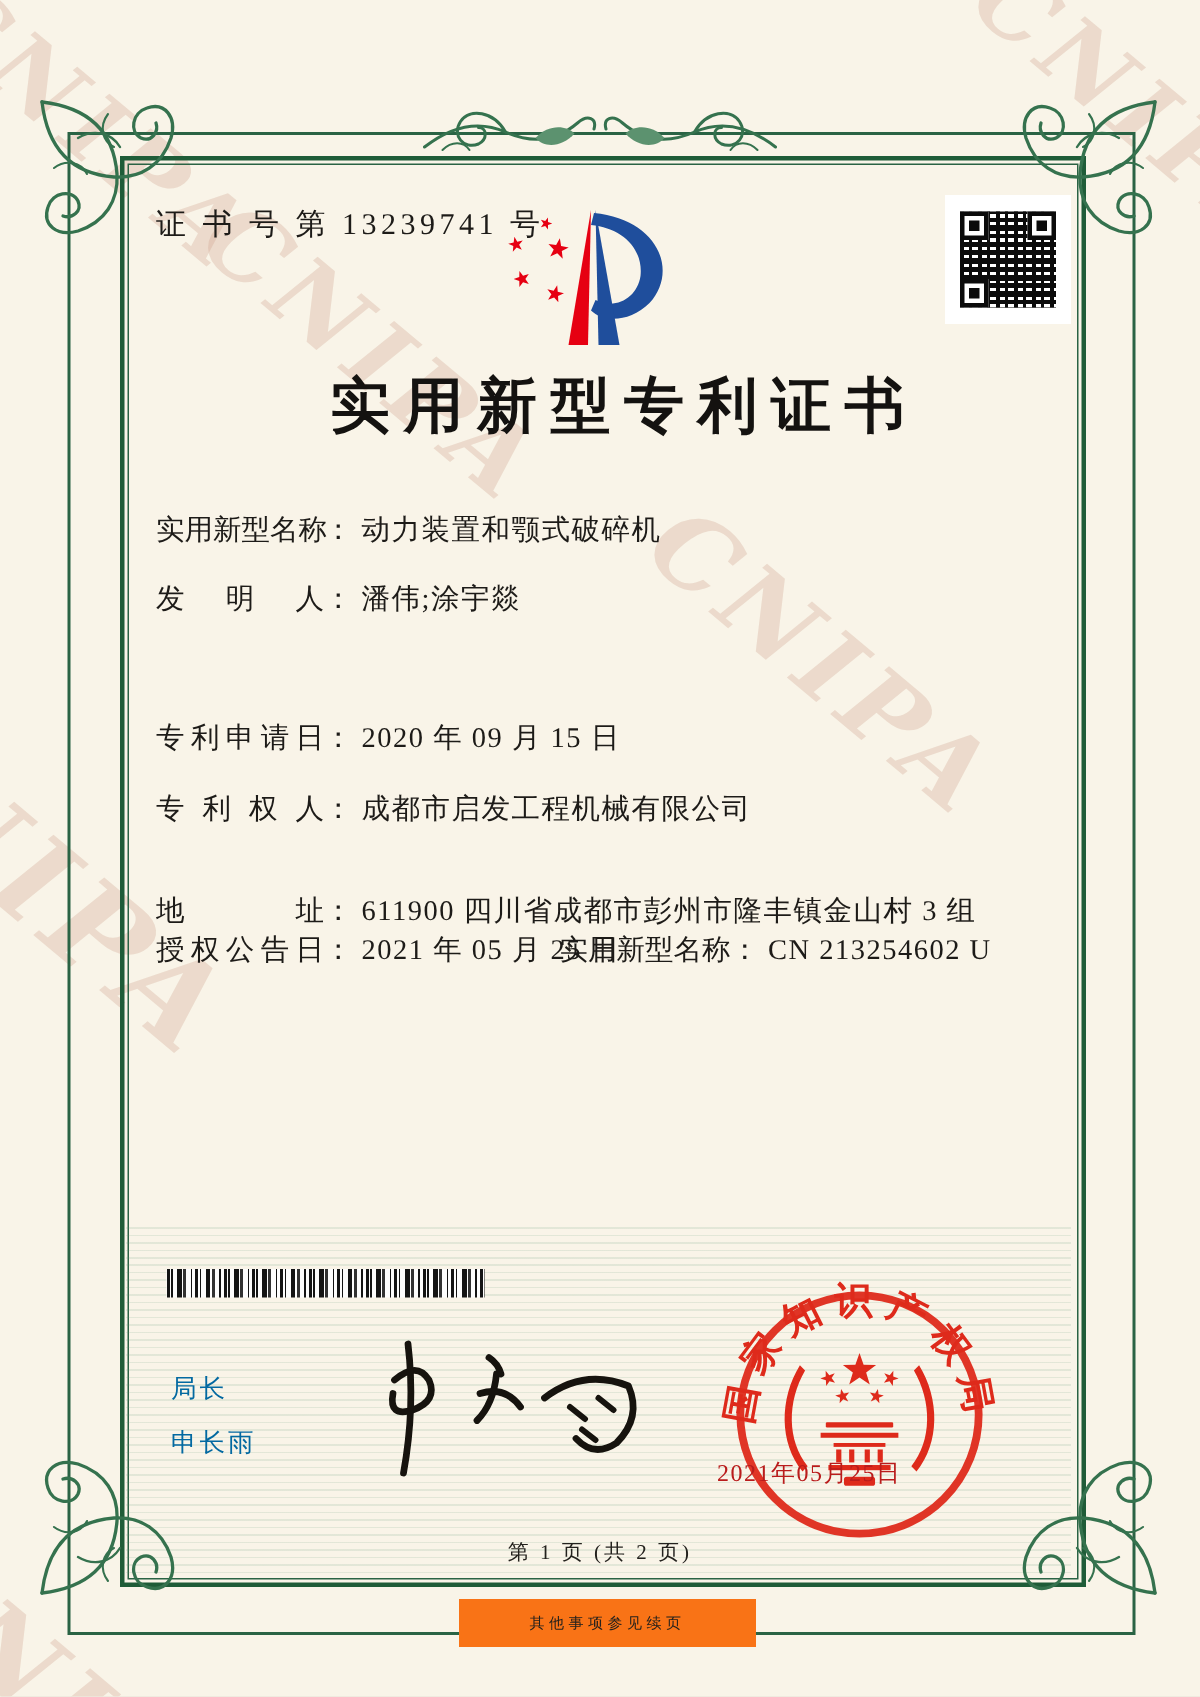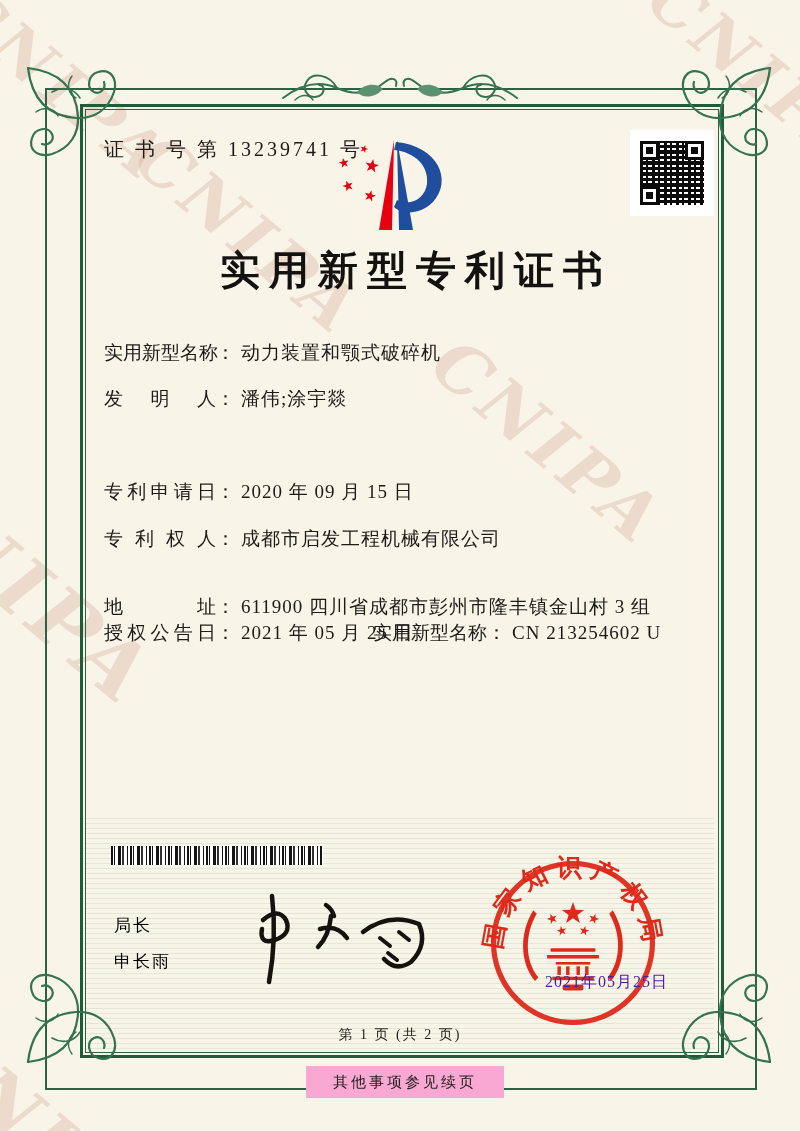--- a/index.html
+++ b/index.html
@@ -36,29 +36,29 @@
   .lbl{display:inline-block;width:112px;text-align:justify;text-align-last:justify;vertical-align:top;}
   .colon{display:inline-block;margin-right:6px;}
   .val{letter-spacing:1px;}
   .legal{position:absolute;left:103px;top:655px;width:601px;font-size:14.5px;line-height:23px;
       color:#262420;letter-spacing:0.4px;}
   .legal p{margin:0;text-indent:2em;}
   .barcode{position:absolute;left:111px;top:846px;width:212px;height:19px;background:
       repeating-linear-gradient(90deg,#141414 0 2px,#fdfdfd 2px 3px,#141414 3px 4px,#fdfdfd 4px 7px,
       #141414 7px 10px,#fdfdfd 10px 11px,#323232 11px 13px,#fdfdfd 13px 16px,#141414 16px 17px,#fdfdfd 17px 19px);}
   .signer{position:absolute;left:114px;top:908px;font-size:17px;letter-spacing:2px;line-height:36px;
-      font-family:"Liberation Sans","DejaVu Sans",sans-serif;color:#000000;}
+      font-family:"Liberation Sans","DejaVu Sans",sans-serif;color:#0369a1;}
   .sig-svg{position:absolute;left:235px;top:888px;}
   .seal-wrap{position:absolute;left:478px;top:848px;width:190px;height:190px;}
-  .seal-date{position:absolute;left:478px;top:972px;width:190px;text-align:right;font-size:16px;
-      letter-spacing:1px;color:#4c1d95;z-index:7;}
+  .seal-date{position:absolute;left:478px;top:972px;width:190px;text-align:left;font-size:16px;
+      letter-spacing:1px;color:#b91c1c;z-index:7;}
   .page-info{position:absolute;left:0;top:1026px;width:100%;text-align:center;font-size:14px;
       letter-spacing:2px;color:#23211d;}
-  .cont-box{position:absolute;left:306px;top:1066px;width:198px;height:32px;background:#f9a8d4;
-      z-index:6;display:flex;align-items:center;justify-content:center;font-size:15px;
+  .cont-box{position:absolute;left:306px;top:1066px;width:198px;height:32px;background:#f97316;
+      z-index:6;display:flex;align-items:center;justify-content:center;font-size:10px;
       letter-spacing:3px;color:#23211d;}
   .hidden-defs{position:absolute;width:0;height:0;overflow:hidden;}
 </style>
 </head>
 <body>
 
 <div class="page">
 
   <svg class="hidden-defs" aria-hidden="true">
     <defs>

